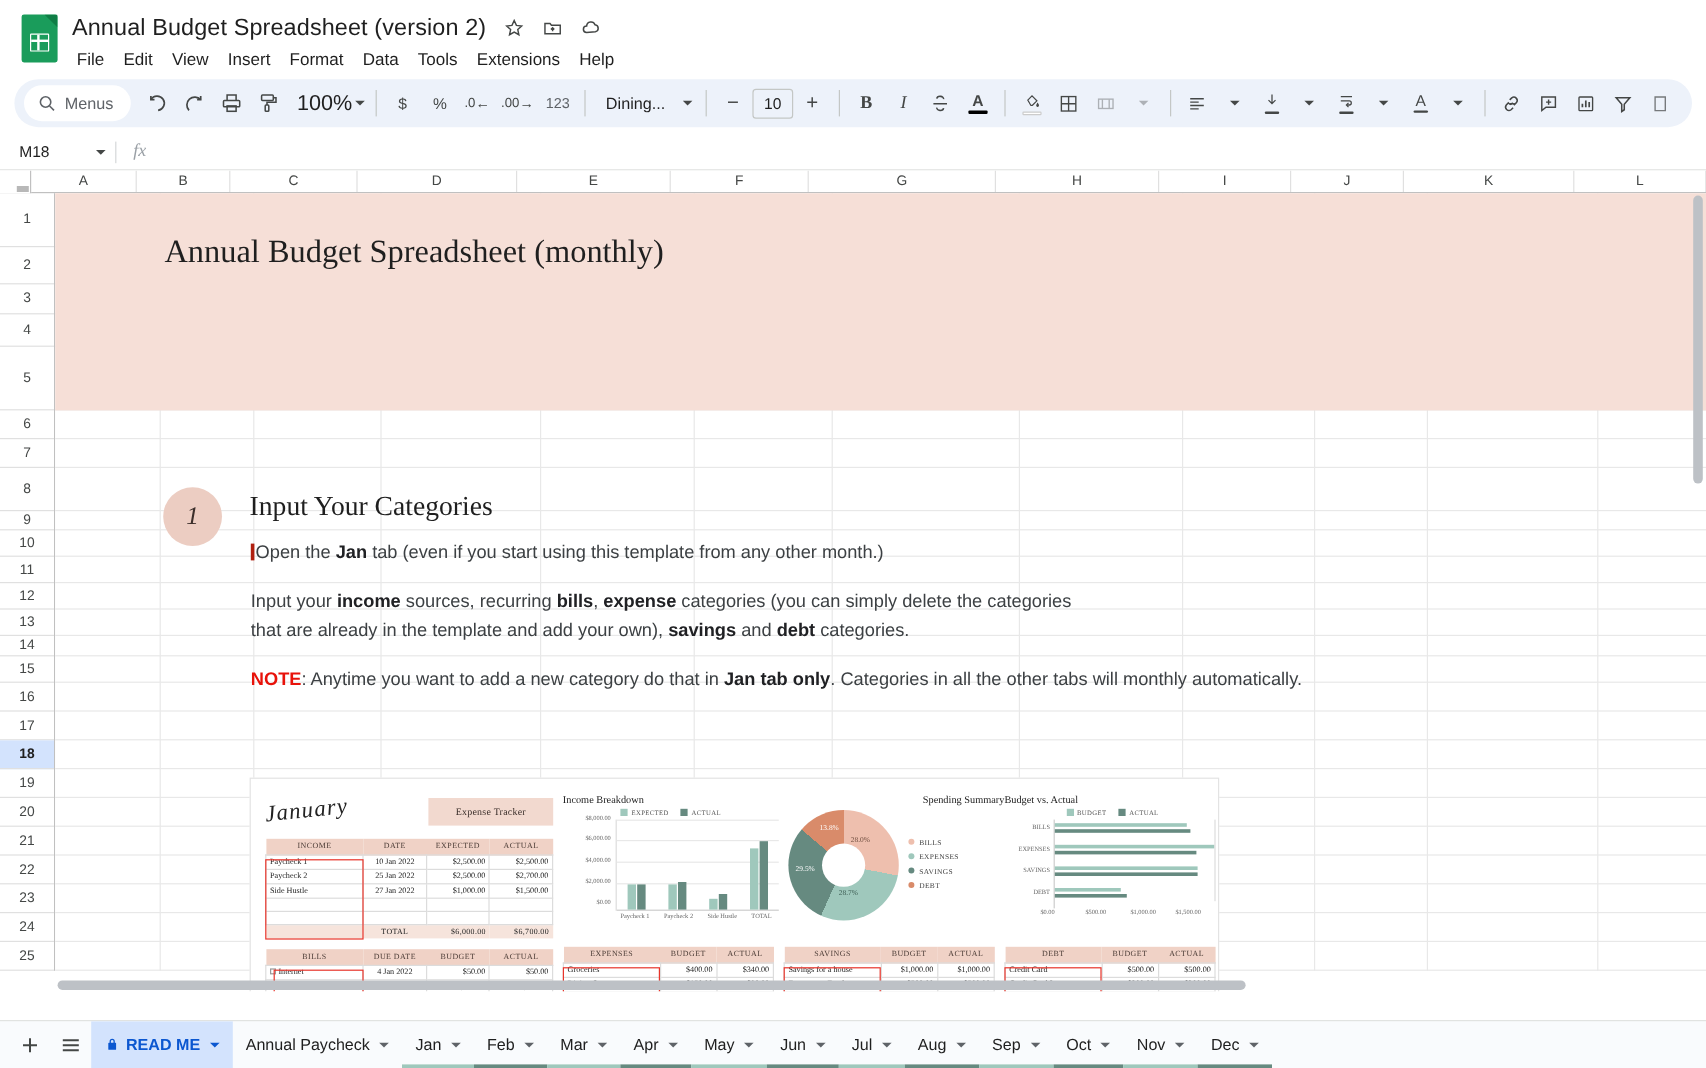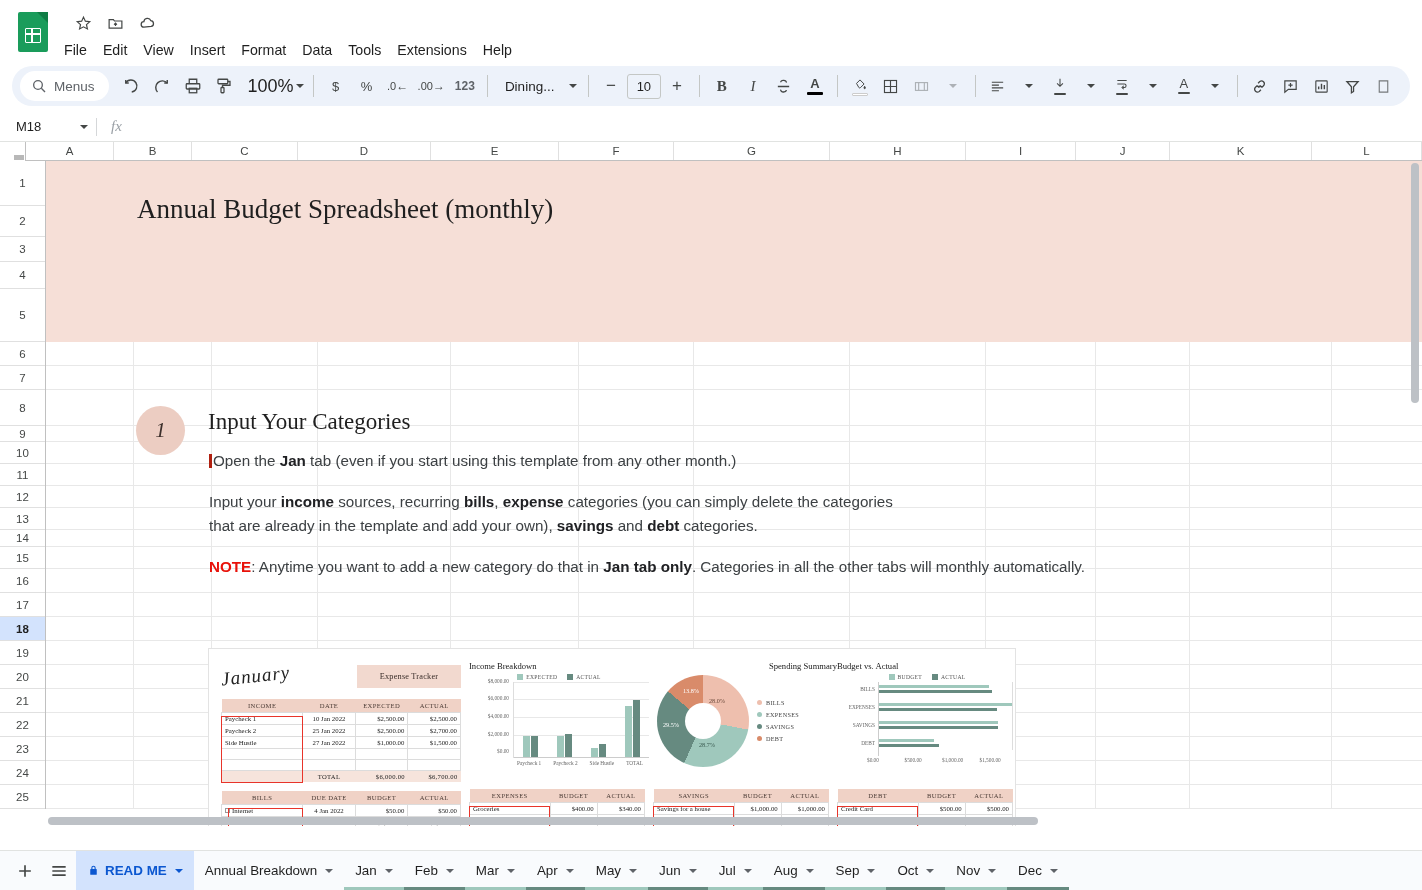--- a/index.html
+++ b/index.html
@@ -164,20 +164,21 @@
 <body>
 
 <div class="titlebar">
   <div class="docs-logo">
     <div class="sheet"></div>
       <div class="fold"></div>
       <div class="grid"></div>
   </div>
   <div class="title-wrap">
     <div class="title-row">
+      <div class="doc-title">Annual Budget Spreadsheet (version 2)</div>
       <span class="title-icon">
         <svg width="17" height="17" viewBox="0 0 24 24" fill="none" stroke="#444746" stroke-width="1.7">
             <path d="M12 3l2.6 5.7 6.2.7-4.6 4.2 1.3 6.1L12 16.7 6.5 19.7l1.3-6.1L3.2 9.4l6.2-.7z"></path>
           </svg>
       </span>
       <span class="title-icon">
         <svg width="17" height="17" viewBox="0 0 24 24" fill="none" stroke="#444746" stroke-width="1.7">
             <path d="M3 6.5h6l1.6 2H21v10H3z"></path>
             <path d="M12 11.5v4M10 13.5l2-2 2 2"></path>
           </svg>
@@ -244,21 +245,21 @@
   <div class="tb">$</div>
   <div class="tb">%</div>
   <div class="tb" style="font-size:11px;">
     <span>.0</span>
       <span style="font-size:12px;">←</span>
   </div>
   <div class="tb" style="font-size:11px;">
     <span>.00</span>
       <span style="font-size:12px;">→</span>
   </div>
-  <div class="tb" style="font-size:12px;color:#5f6368;font-weight:bold;">123</div>
+  <div class="tb" style="font-size:12px;color:#5f6368;">123</div>
   <div class="tb-sep"></div>
   <div class="fontbox">
     <span class="fname">Dining...</span>
     <span class="caret"></span>
   </div>
   <div class="tb-sep"></div>
   <div class="tb" style="font-size:17px;">−</div>
   <div class="fsize-box">10</div>
   <div class="tb" style="font-size:17px;">+</div>
   <div class="tb-sep"></div>
@@ -775,21 +776,21 @@
       <div class="sheet-tab active">
         <span style="display: flex;">
           <svg width="13" height="13" viewBox="0 0 24 24" fill="#0b57d0">
             <path d="M17 9h-1V7a4 4 0 10-8 0v2H7a1 1 0 00-1 1v9a1 1 0 001 1h10a1 1 0 001-1v-9a1 1 0 00-1-1zm-7-2a2 2 0 114 0v2h-4z"></path>
           </svg>
         </span>
         <span>READ ME</span>
         <span class="arrow"></span>
       </div>
       <div class="sheet-tab">
-        <span>Annual Breakdown</span>
+        <span>Annual Paycheck</span>
         <span class="arrow"></span>
       </div>
       <div class="sheet-tab">
         <span>Jan</span>
         <span class="arrow"></span>
         <span class="tabstripe" style="background: rgb(159, 200, 188);"></span>
       </div>
       <div class="sheet-tab">
         <span>Feb</span>
         <span class="arrow"></span>

